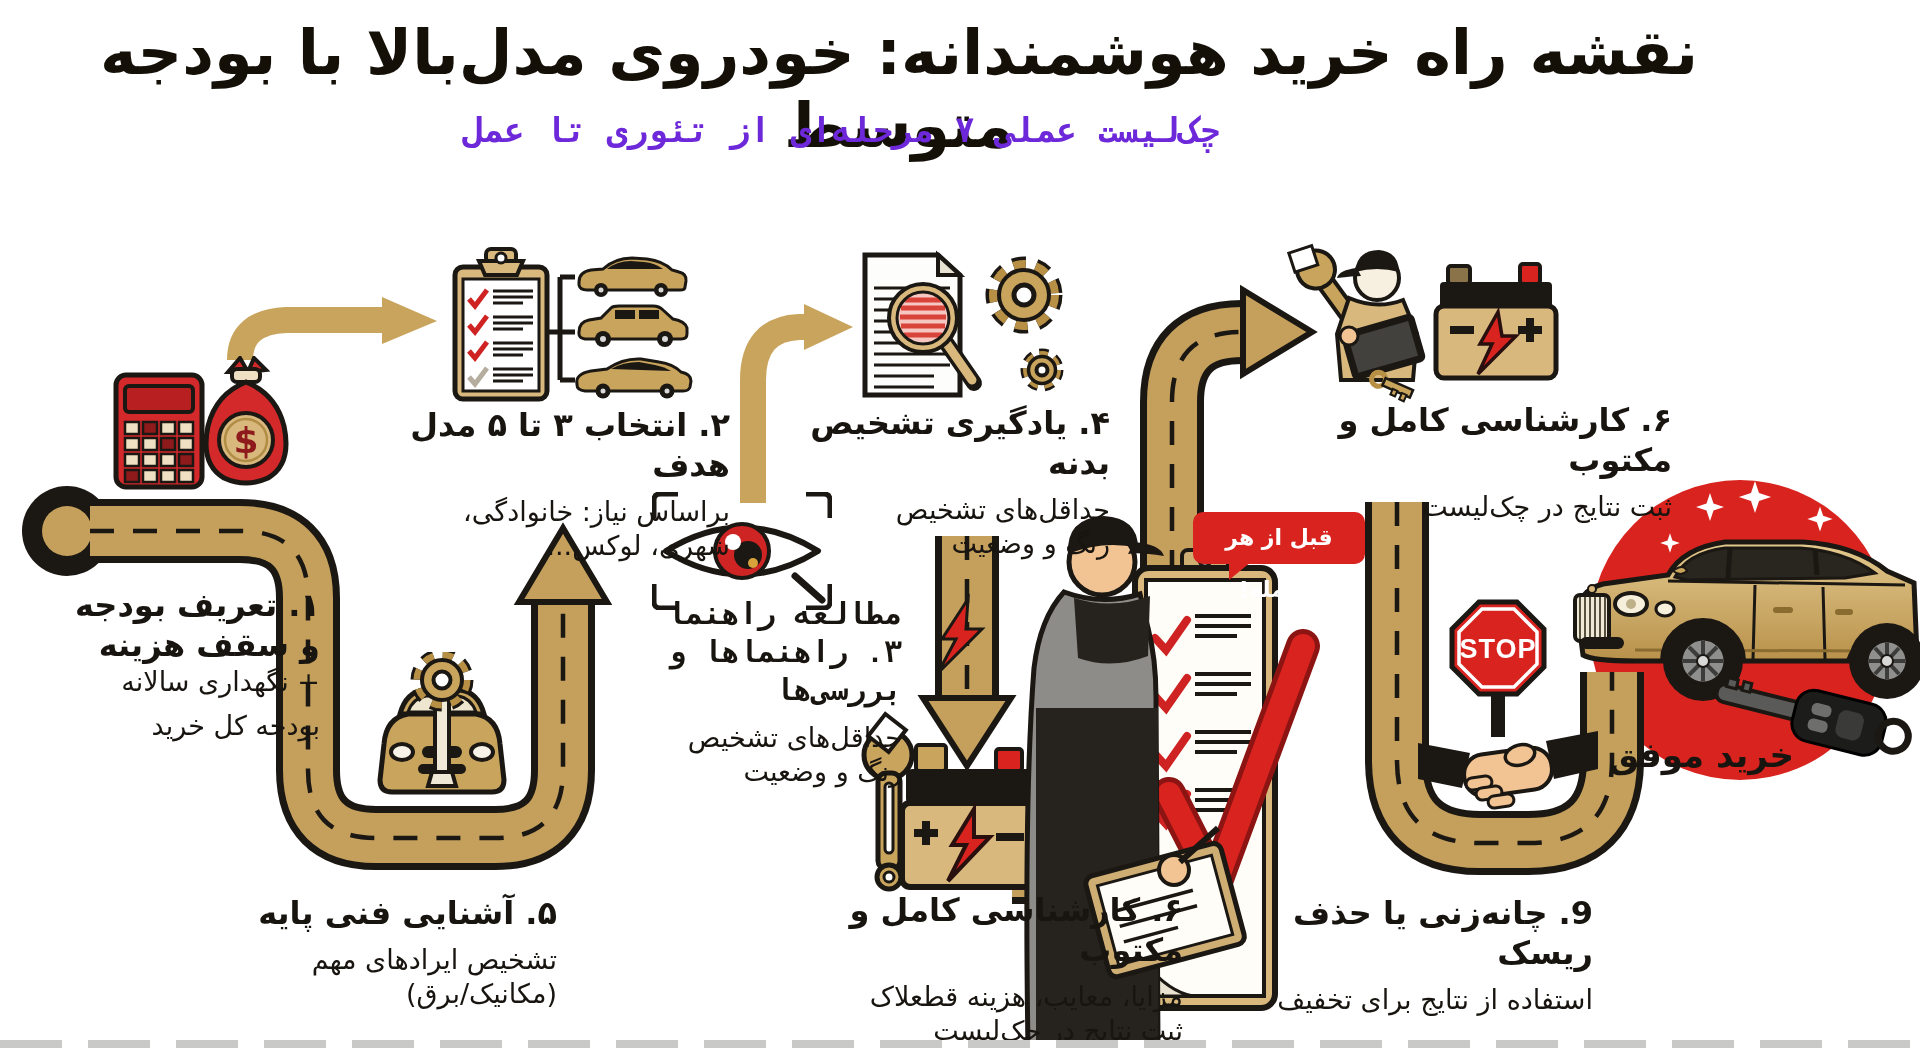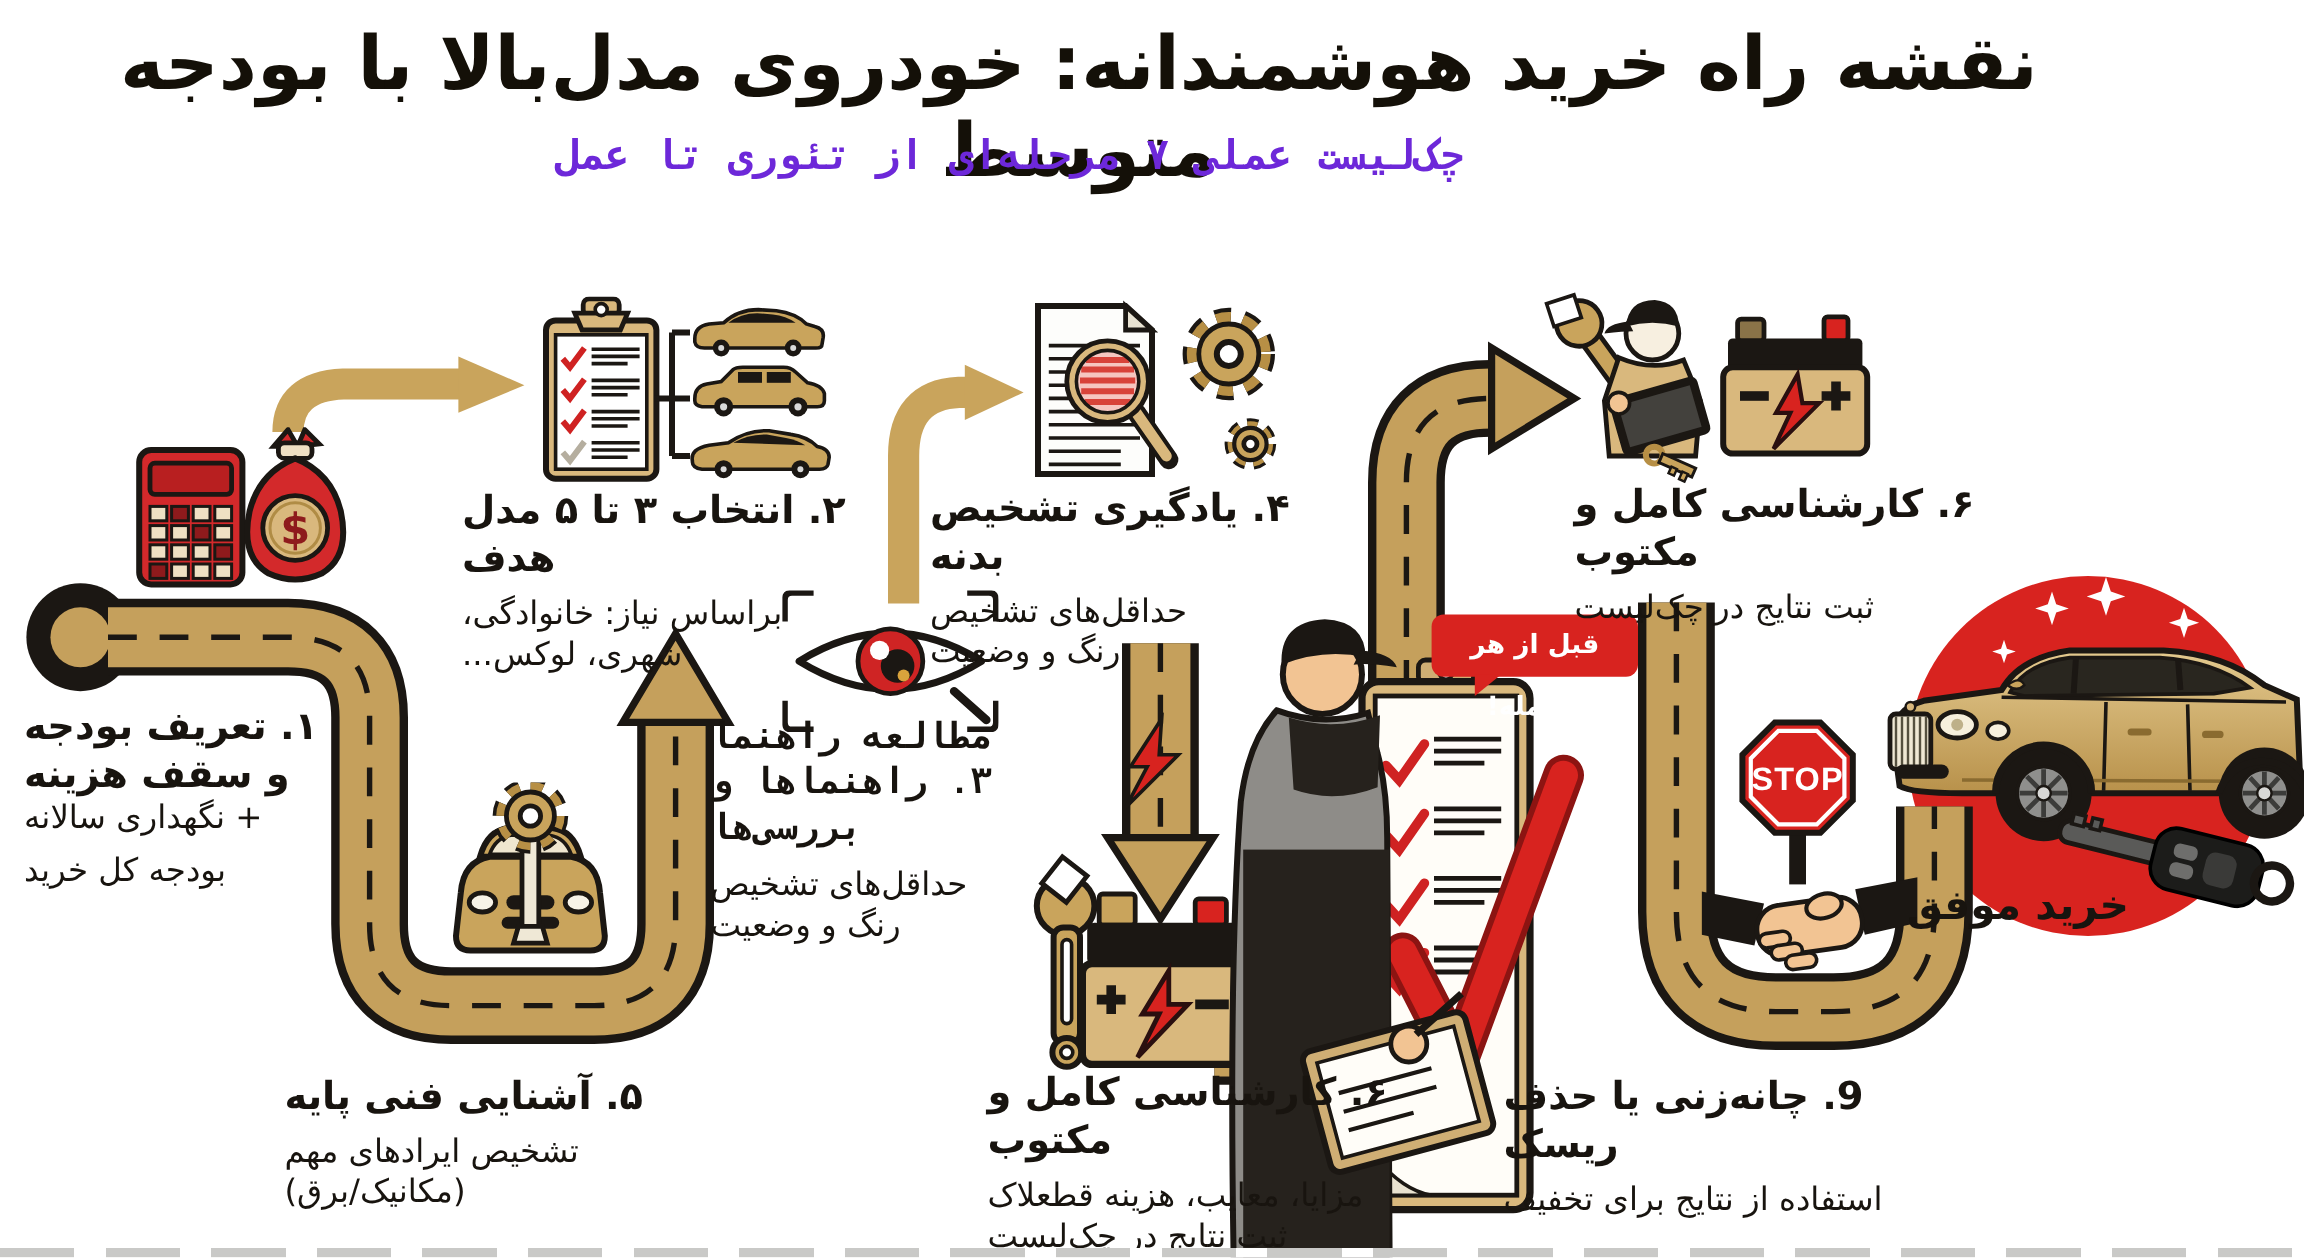--- a/index.html
+++ b/index.html
@@ -5,21 +5,21 @@
   html,body{margin:0;padding:0;background:#ffffff;}
   #stage{position:relative;width:1920px;height:1048px;background:#ffffff;overflow:hidden;
          font-family:"DejaVu Sans",sans-serif;color:#1b1713;}
   .abs{position:absolute;}
   .icon{position:absolute;}
   .icon svg{display:block;width:100%;height:100%;}
   .title{position:absolute;left:0;top:16px;width:1728px;text-align:center;direction:rtl;
          font-size:62px;font-weight:bold;color:#141008;padding-left:35px;}
   .subtitle{position:absolute;left:0;top:110px;width:1684px;text-align:center;direction:rtl;
          font-size:34px;font-weight:bold;color:#6d28d9;font-family:Liberation Mono, monospace;}
-  .lbl{position:absolute;text-align:left;direction:rtl;color:#18140f;}
+  .lbl{position:absolute;text-align:right;direction:rtl;color:#18140f;}
   .lbl .tt{font-size:32px;font-weight:bold;line-height:40px;}
   .lbl.small-tt .tt{font-size:30px;line-height:38px;font-family:Liberation Mono, monospace;}
   .lbl .dd{font-size:27px;line-height:34px;font-weight:normal;}
   .lbl .dd.first{margin-top:10px;}
   .success .tt{font-size:34px;}
   .bubble{position:absolute;left:1193px;top:512px;width:172px;height:52px;background:#d8231f;
           border-radius:10px;color:#ffffff;font-size:22px;font-weight:bold;line-height:52px;
           text-align:center;direction:rtl;}
   .bubble::after{content:"";position:absolute;left:36px;bottom:-16px;width:0;height:0;
           border-top:18px solid #d8231f;border-right:22px solid transparent;}

